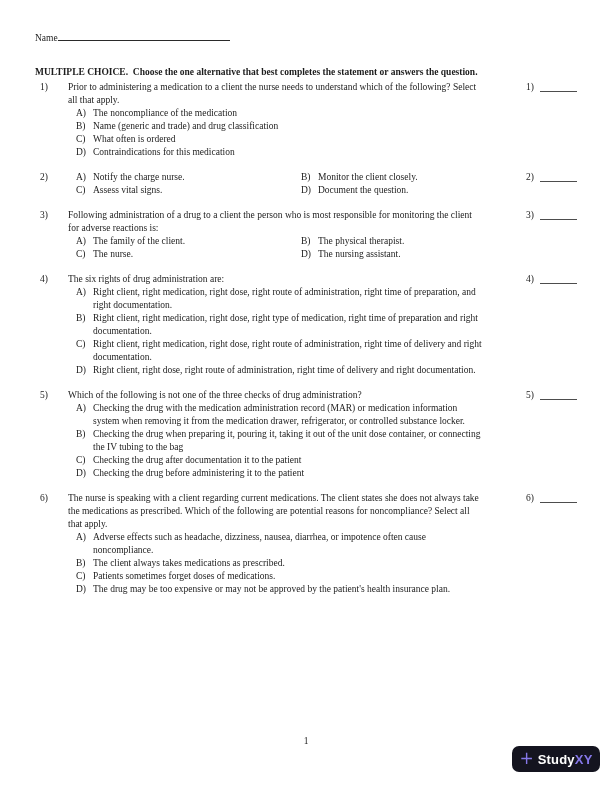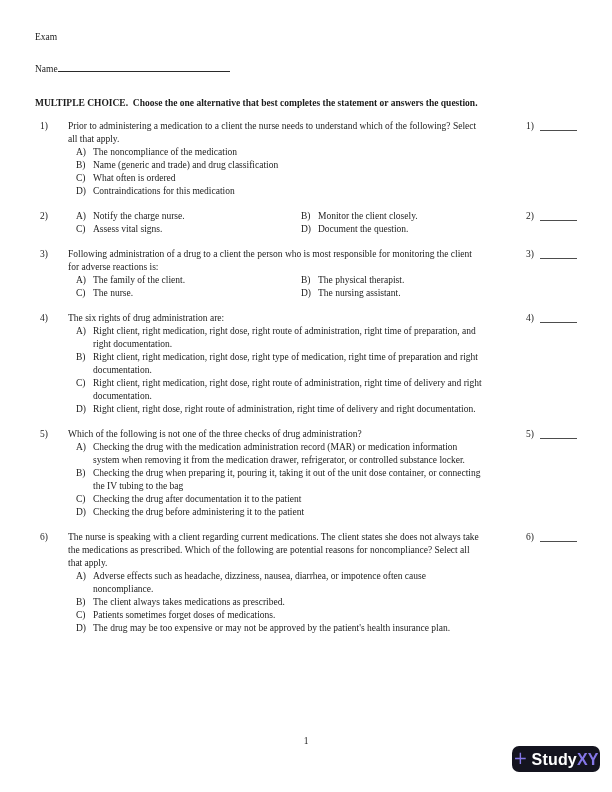--- a/index.html
+++ b/index.html
@@ -28,21 +28,21 @@
   }
   .name-line {
     display: inline-block;
     width: 172px;
     height: 9px;
     border-bottom: 1px solid #2a2a2a;
   }
   .instructions {
     font-weight: bold;
     white-space: pre-wrap;
-    margin-bottom: 10px;
+    margin-bottom: 2px;
   }
   .question {
     display: flex;
     align-items: flex-start;
     margin-bottom: 12px;
   }
   .q-main {
     display: flex;
     width: 447px;
     flex-shrink: 0;
@@ -111,31 +111,30 @@
   .logo-plus {
     font-family: "DejaVu Sans", sans-serif;
     font-size: 17px;
     line-height: 1;
     font-weight: 400;
     margin-top: -2px;
   }
   .logo-text {
     font-family: "Liberation Sans", sans-serif;
     font-weight: bold;
-    font-size: 16px;
+    font-size: 13px;
     color: #ffffff;
     letter-spacing: 0.2px;
   }
 </style>
 </head>
 <body>
 
 <div class="page">
 
-  <div class="doc-title">Exam</div>
 
   <div class="name-row">
     <span>Name</span><span class="name-line"></span>
   </div>
 
   <div class="instructions">MULTIPLE CHOICE.  Choose the one alternative that best completes the statement or answers the question.</div>
 
   <div>
   <div class="question">
     <div class="q-main">

